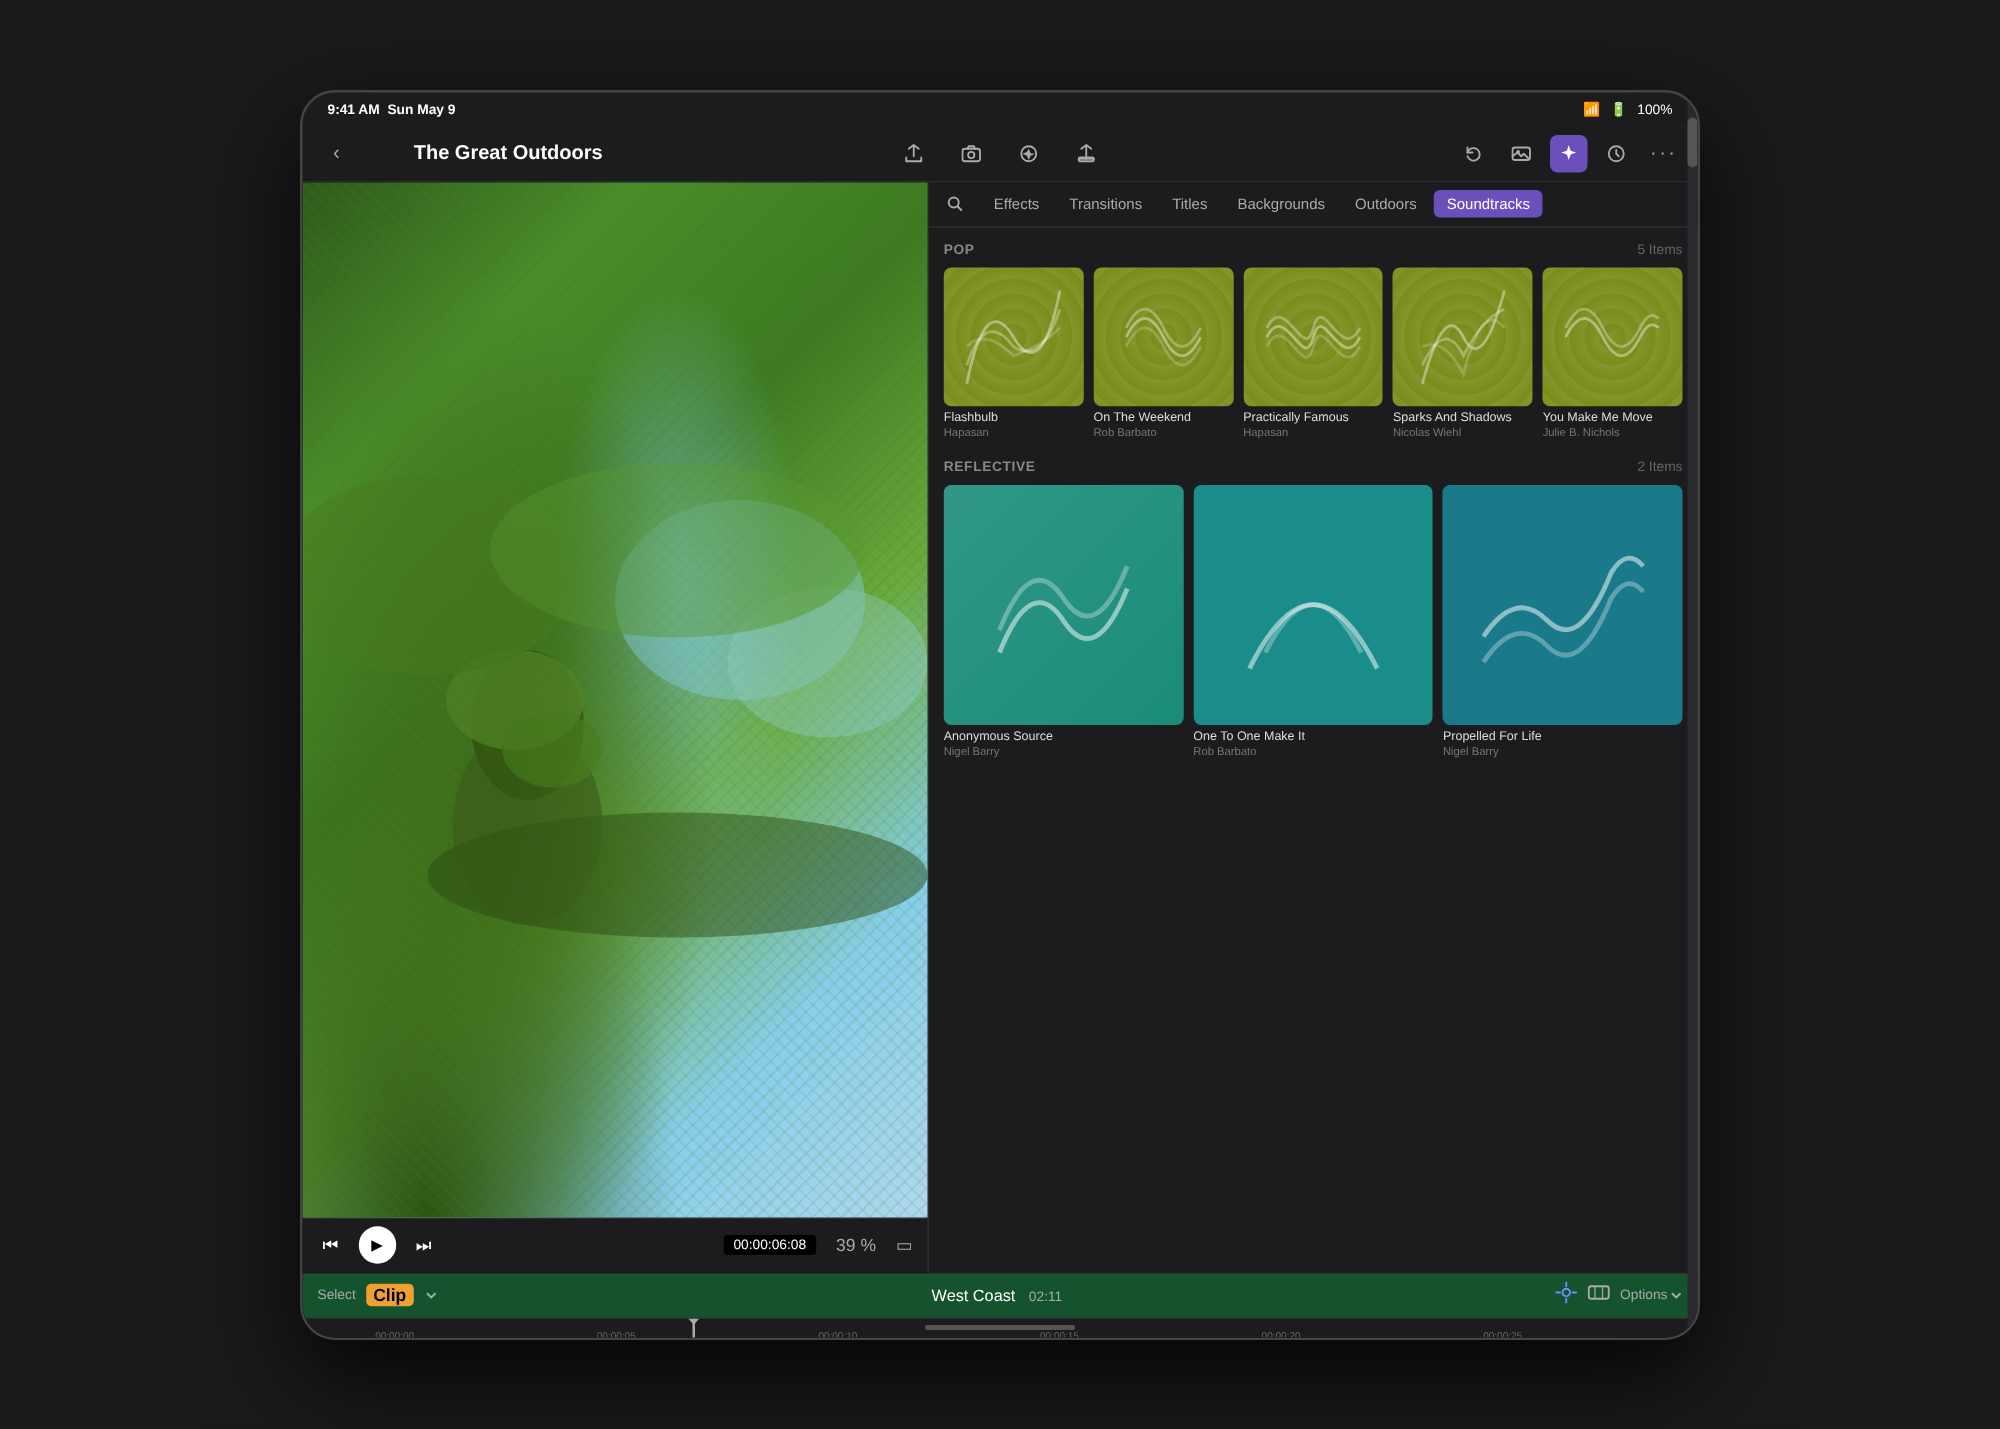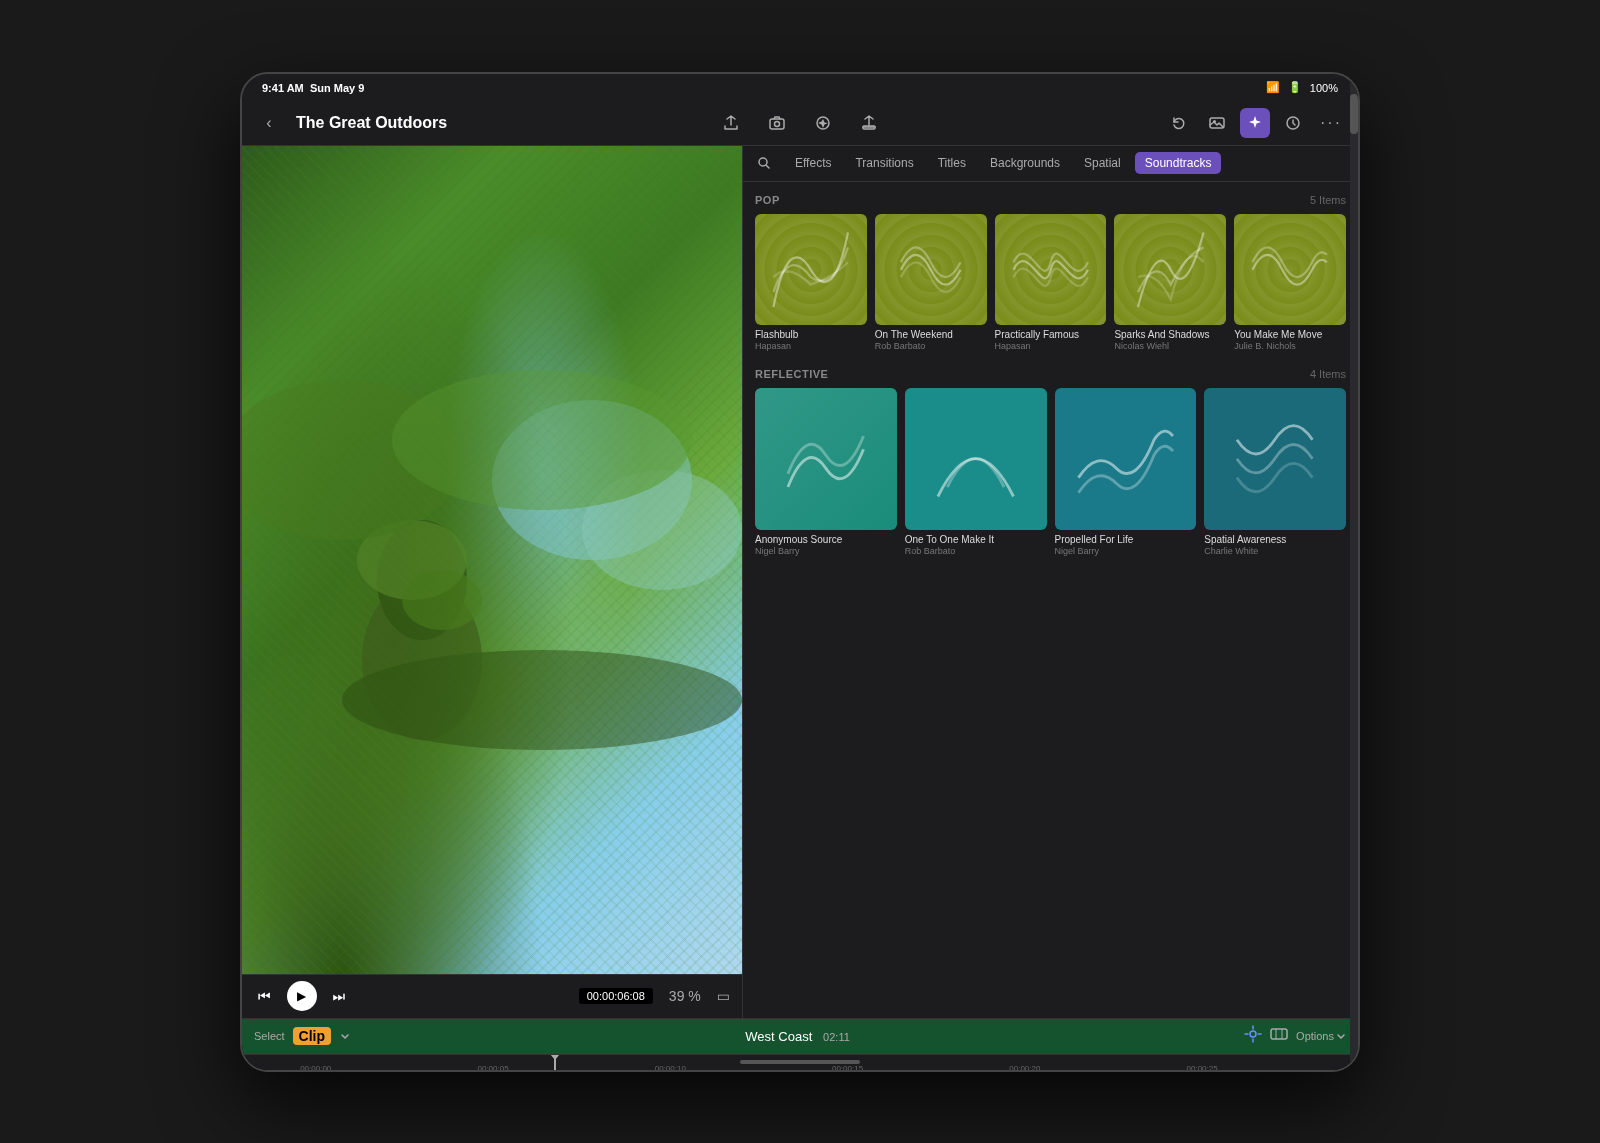--- a/index.html
+++ b/index.html
@@ -41,21 +41,21 @@
     .toolbar {
       height: 44px;
       background: #1c1c1e;
       display: flex;
       align-items: center;
       padding: 0 12px;
       gap: 8px;
       border-bottom: 1px solid #333;
     }
     .toolbar-left { display: flex; align-items: center; gap: 12px; flex: 1; }
-    .toolbar-title { color: #fff; font-size: 16px; font-weight: 600; }
+    .toolbar-title { color: #fff; font-size: 16px; font-weight: 600; margin-left: 35px; }
     .toolbar-center { display: flex; gap: 16px; }
     .toolbar-right { display: flex; gap: 8px; align-items: center; flex: 1; justify-content: flex-end; }
 
     .tb-btn {
       width: 30px; height: 30px;
       display: flex; align-items: center; justify-content: center;
       color: #aaa; font-size: 16px; cursor: pointer;
       border-radius: 6px;
     }
     .tb-btn.active { background: #6b4fbb; color: #fff; }
@@ -454,21 +454,21 @@
         <div class="search-icon-btn">
           <svg width="14" height="14" viewBox="0 0 14 14" fill="none">
             <circle cx="6" cy="6" r="4" stroke="#aaa" stroke-width="1.5"></circle>
             <path d="M9 9l3 3" stroke="#aaa" stroke-width="1.5" stroke-linecap="round"></path>
           </svg>
         </div>
         <div class="browser-tab">Effects</div>
         <div class="browser-tab">Transitions</div>
         <div class="browser-tab">Titles</div>
         <div class="browser-tab">Backgrounds</div>
-        <div class="browser-tab">Spatial</div>
+        <div class="browser-tab">Outdoors</div>
         <div class="browser-tab highlighted">Soundtracks</div>
       </div>
 
       <div class="browser-content">
 
         <div class="section-header">
           <span class="section-label">POP</span>
           <span class="section-count">5 Items</span>
         </div>
         <div class="music-grid">
@@ -538,21 +538,21 @@
                 </svg>
               </div>
             </div>
             <div class="music-name">You Make Me Move</div>
             <div class="music-artist">Julie B. Nichols</div>
           </div>
         </div>
 
         <div class="section-header">
           <span class="section-label">REFLECTIVE</span>
-          <span class="section-count">4 Items</span>
+          <span class="section-count">2 Items</span>
         </div>
         <div class="music-grid">
 
           <div class="music-card">
             <div class="music-thumb thumb-reflective thumb-ref-1">
               <div class="thumb-wave">
                 <svg viewBox="0 0 60 60" fill="none">
                   <path d="M10 45 Q20 20 30 35 Q40 50 50 25" stroke="rgba(255,255,255,0.5)" stroke-width="1.5" fill="none"></path>
                   <path d="M10 38 Q20 13 30 28 Q40 43 50 18" stroke="rgba(255,255,255,0.3)" stroke-width="1.5" fill="none"></path>
                 </svg>
@@ -581,33 +581,20 @@
                 <svg viewBox="0 0 60 60" fill="none">
                   <path d="M5 40 Q15 25 25 35 Q35 45 45 20 Q50 12 55 18" stroke="rgba(255,255,255,0.5)" stroke-width="1.5" fill="none"></path>
                   <path d="M5 48 Q15 33 25 43 Q35 53 45 28 Q50 20 55 26" stroke="rgba(255,255,255,0.3)" stroke-width="1.5" fill="none"></path>
                 </svg>
               </div>
             </div>
             <div class="music-name">Propelled For Life</div>
             <div class="music-artist">Nigel Barry</div>
           </div>
 
-          <div class="music-card">
-            <div class="music-thumb thumb-reflective" style="background:#1a6a7a;">
-              <div class="thumb-wave">
-                <svg viewBox="0 0 60 60" fill="none">
-                  <path d="M10 20 Q20 35 30 20 Q40 5 50 20" stroke="rgba(255,255,255,0.5)" stroke-width="1.5" fill="none"></path>
-                  <path d="M10 30 Q20 45 30 30 Q40 15 50 30" stroke="rgba(255,255,255,0.3)" stroke-width="1.5" fill="none"></path>
-                  <path d="M10 40 Q20 55 30 40 Q40 25 50 40" stroke="rgba(255,255,255,0.2)" stroke-width="1.5" fill="none"></path>
-                </svg>
-              </div>
-            </div>
-            <div class="music-name">Spatial Awareness</div>
-            <div class="music-artist">Charlie White</div>
-          </div>
         </div>
       </div>
     </div>
   </div>
 
   <div class="timeline-section">
 
     <div class="timeline-toolbar">
       <span class="select-label">Select</span>
       <span class="clip-tag">Clip</span>

